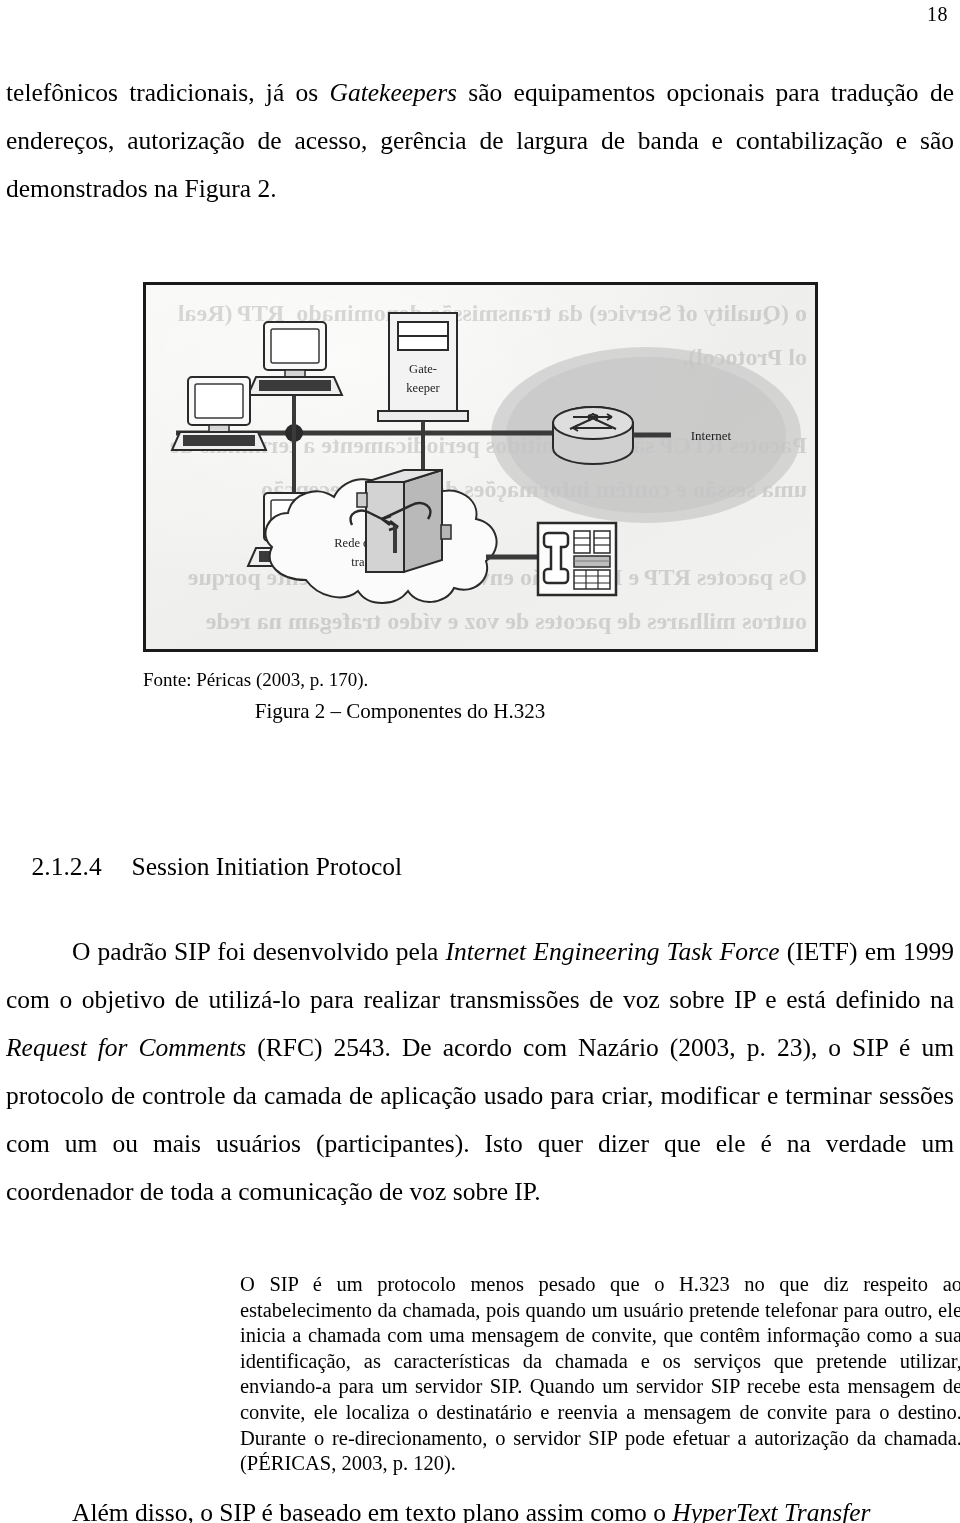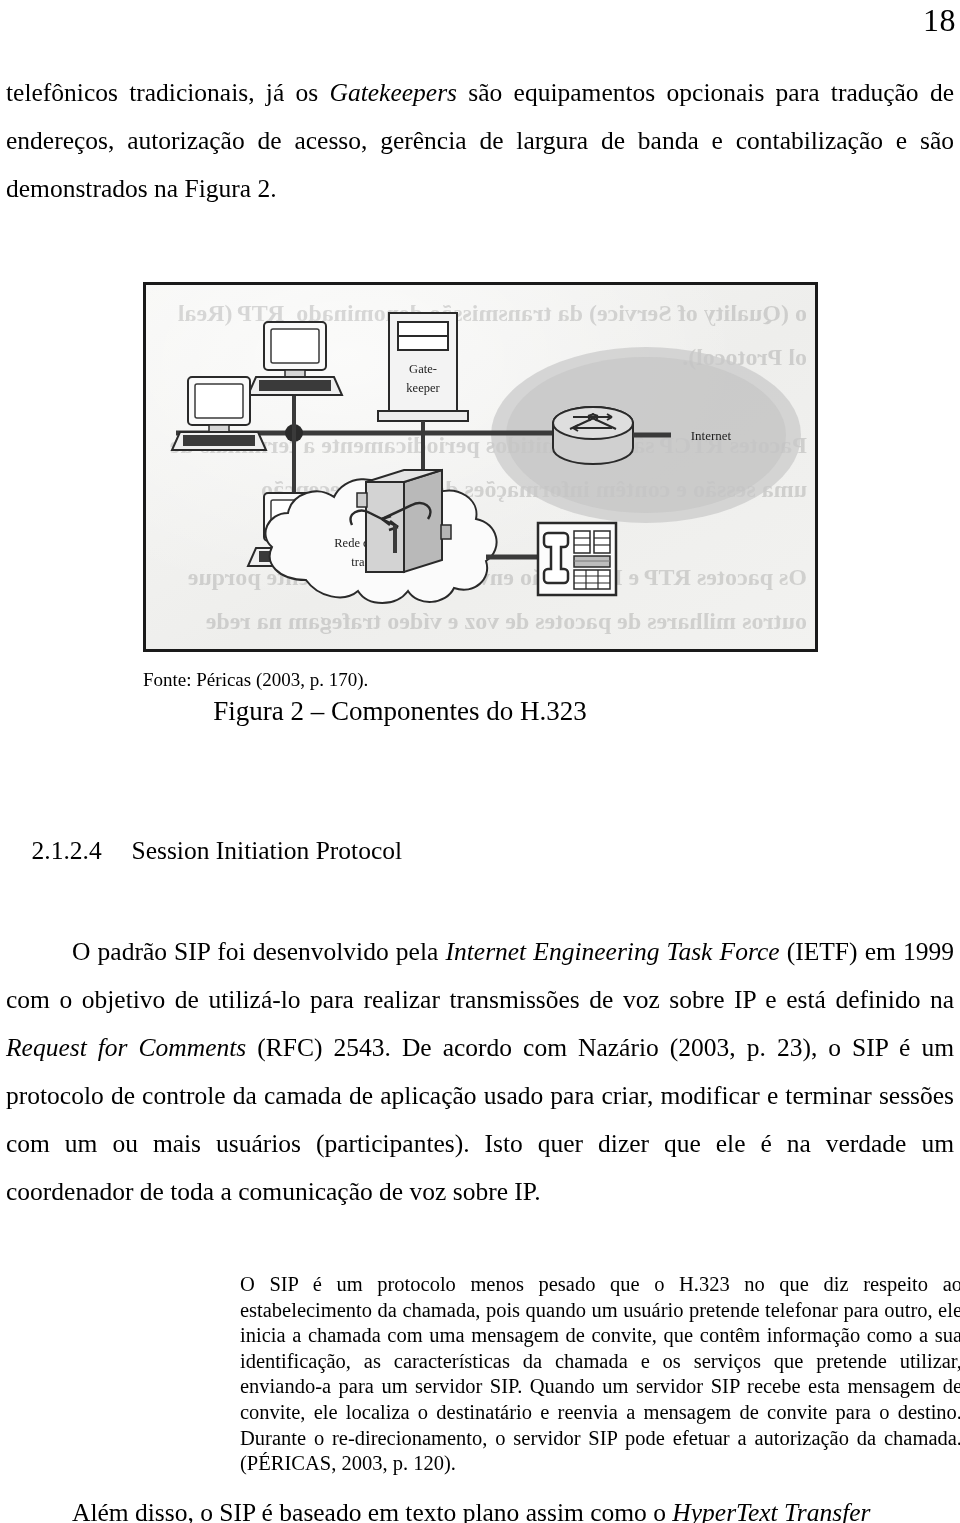--- a/index.html
+++ b/index.html
@@ -20,22 +20,22 @@
     position: absolute;
     inset: 0;
     width: 960px;
     height: 1523px;
   }
 
   
   .page-number {
     position: absolute;
     top: 4px;
-    right: 4px;
-    font-size: 32px;
+    right: 12px;
+    font-size: 20px;
     line-height: 1;
     letter-spacing: 0.5px;
   }
 
   
   .body-block {
     position: absolute;
     left: 6px;
     width: 948px;
     font-size: 25.5px;
@@ -124,34 +124,34 @@
     top: 668px;
     font-size: 19px;
     line-height: 24px;
   }
   .figure-caption {
     position: absolute;
     left: 0;
     top: 698px;
     width: 800px;
     text-align: center;
-    font-size: 27px;
+    font-size: 21px;
     line-height: 26px;
   }
 
   
   .section-heading {
     position: absolute;
     left: 6px;
     top: 803px;
     font-size: 25.5px;
     line-height: 32px;
     white-space: pre;
   }
-  .heading-num { display: inline-block; width: 100px; }
+  .heading-num { display: inline-block; width: 100px; margin-top: 16px; }
 
   
   .quote-block {
     position: absolute;
     left: 240px;
     top: 1272px;
     width: 722px;
     font-size: 20.5px;
     line-height: 25.6px;
     text-align: justify;

